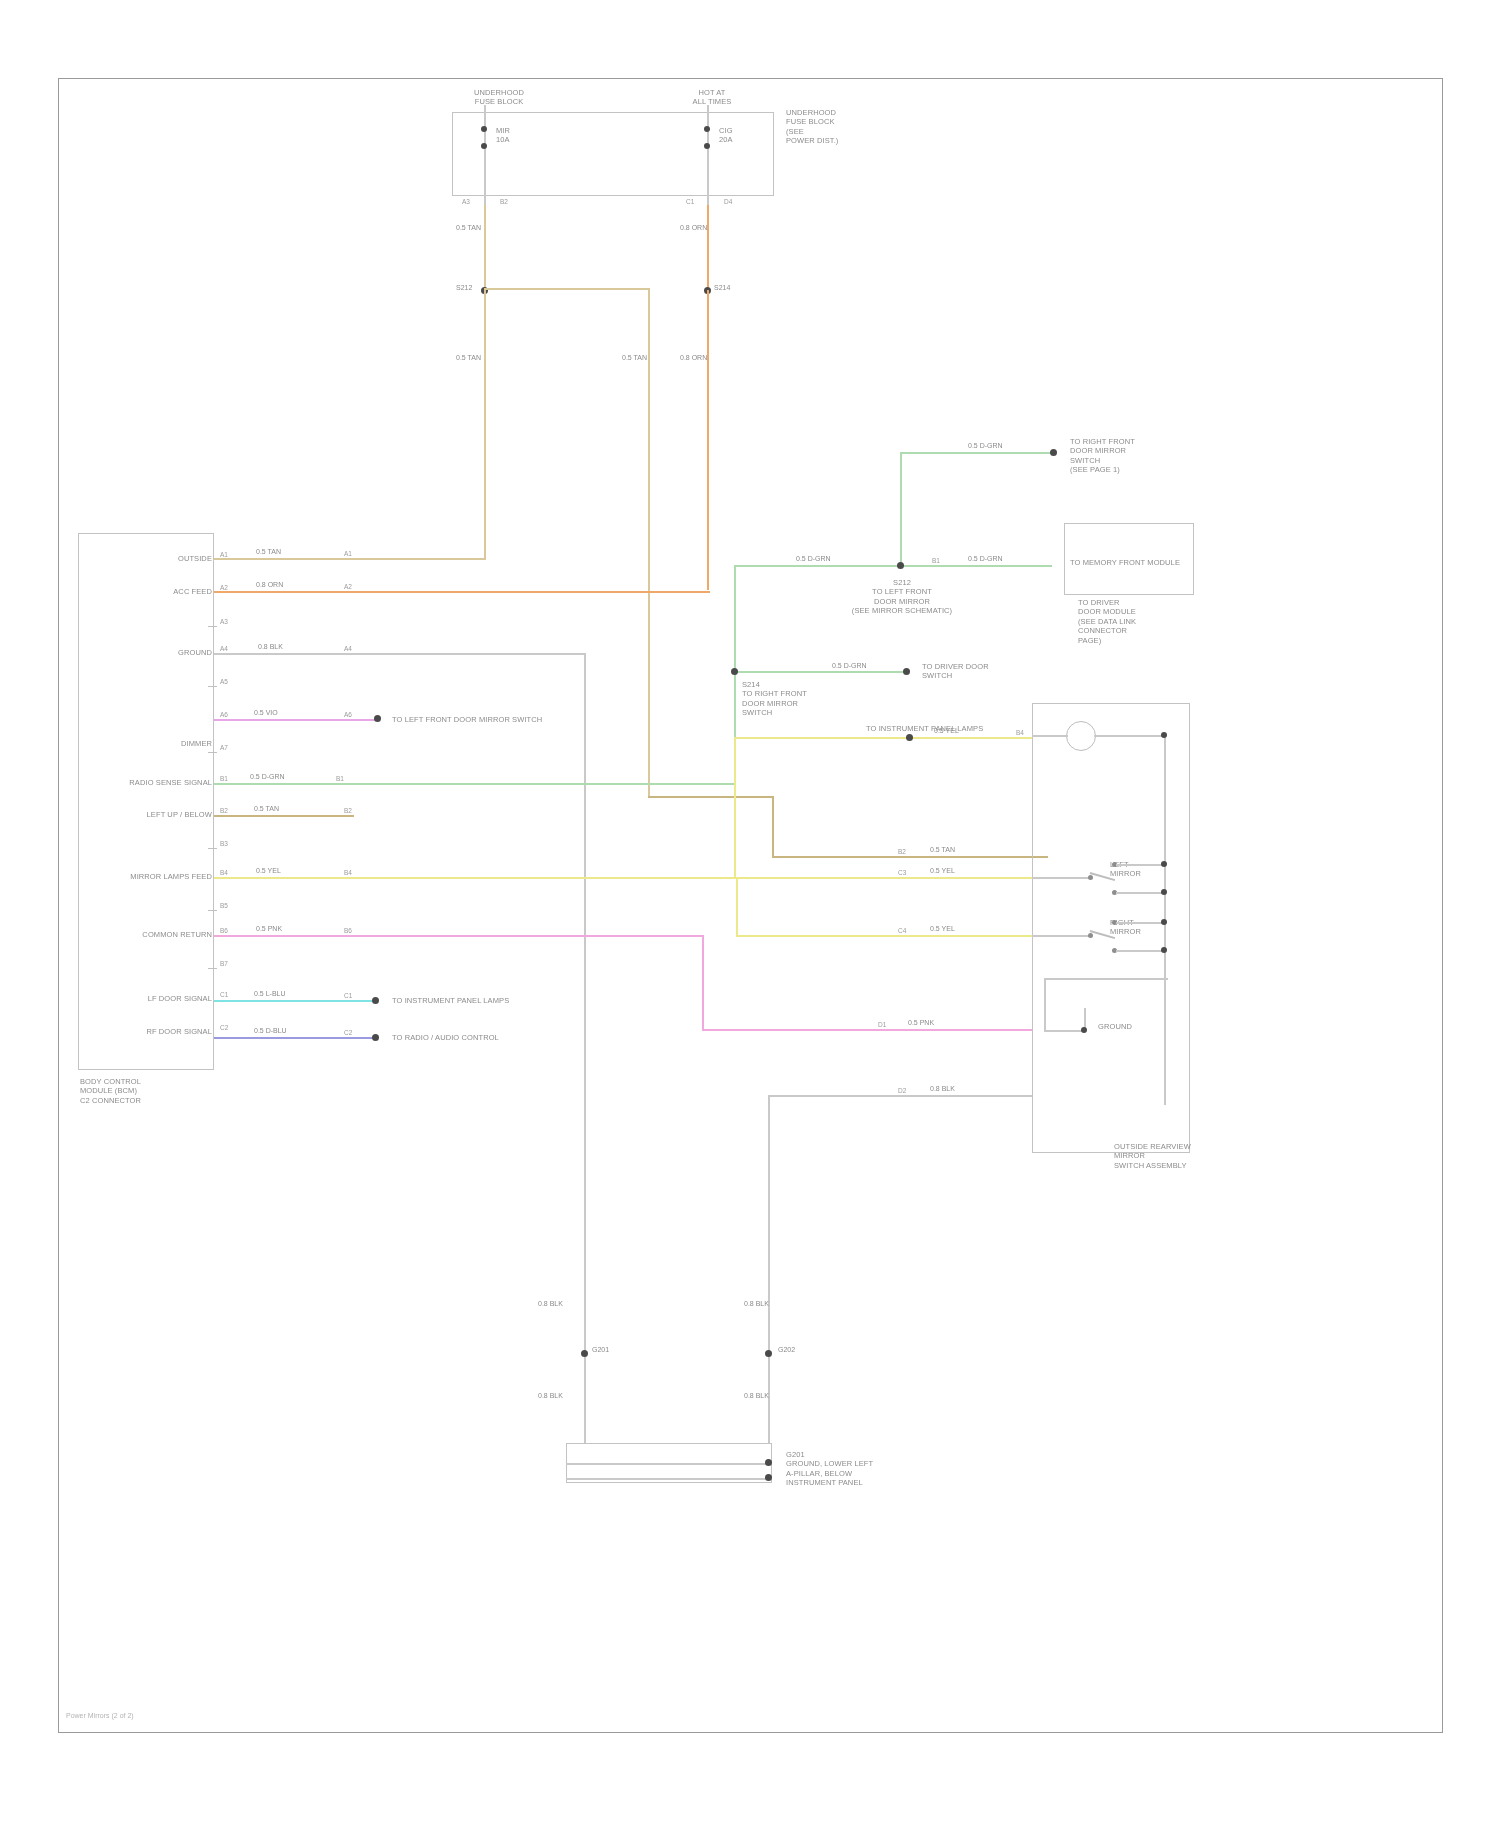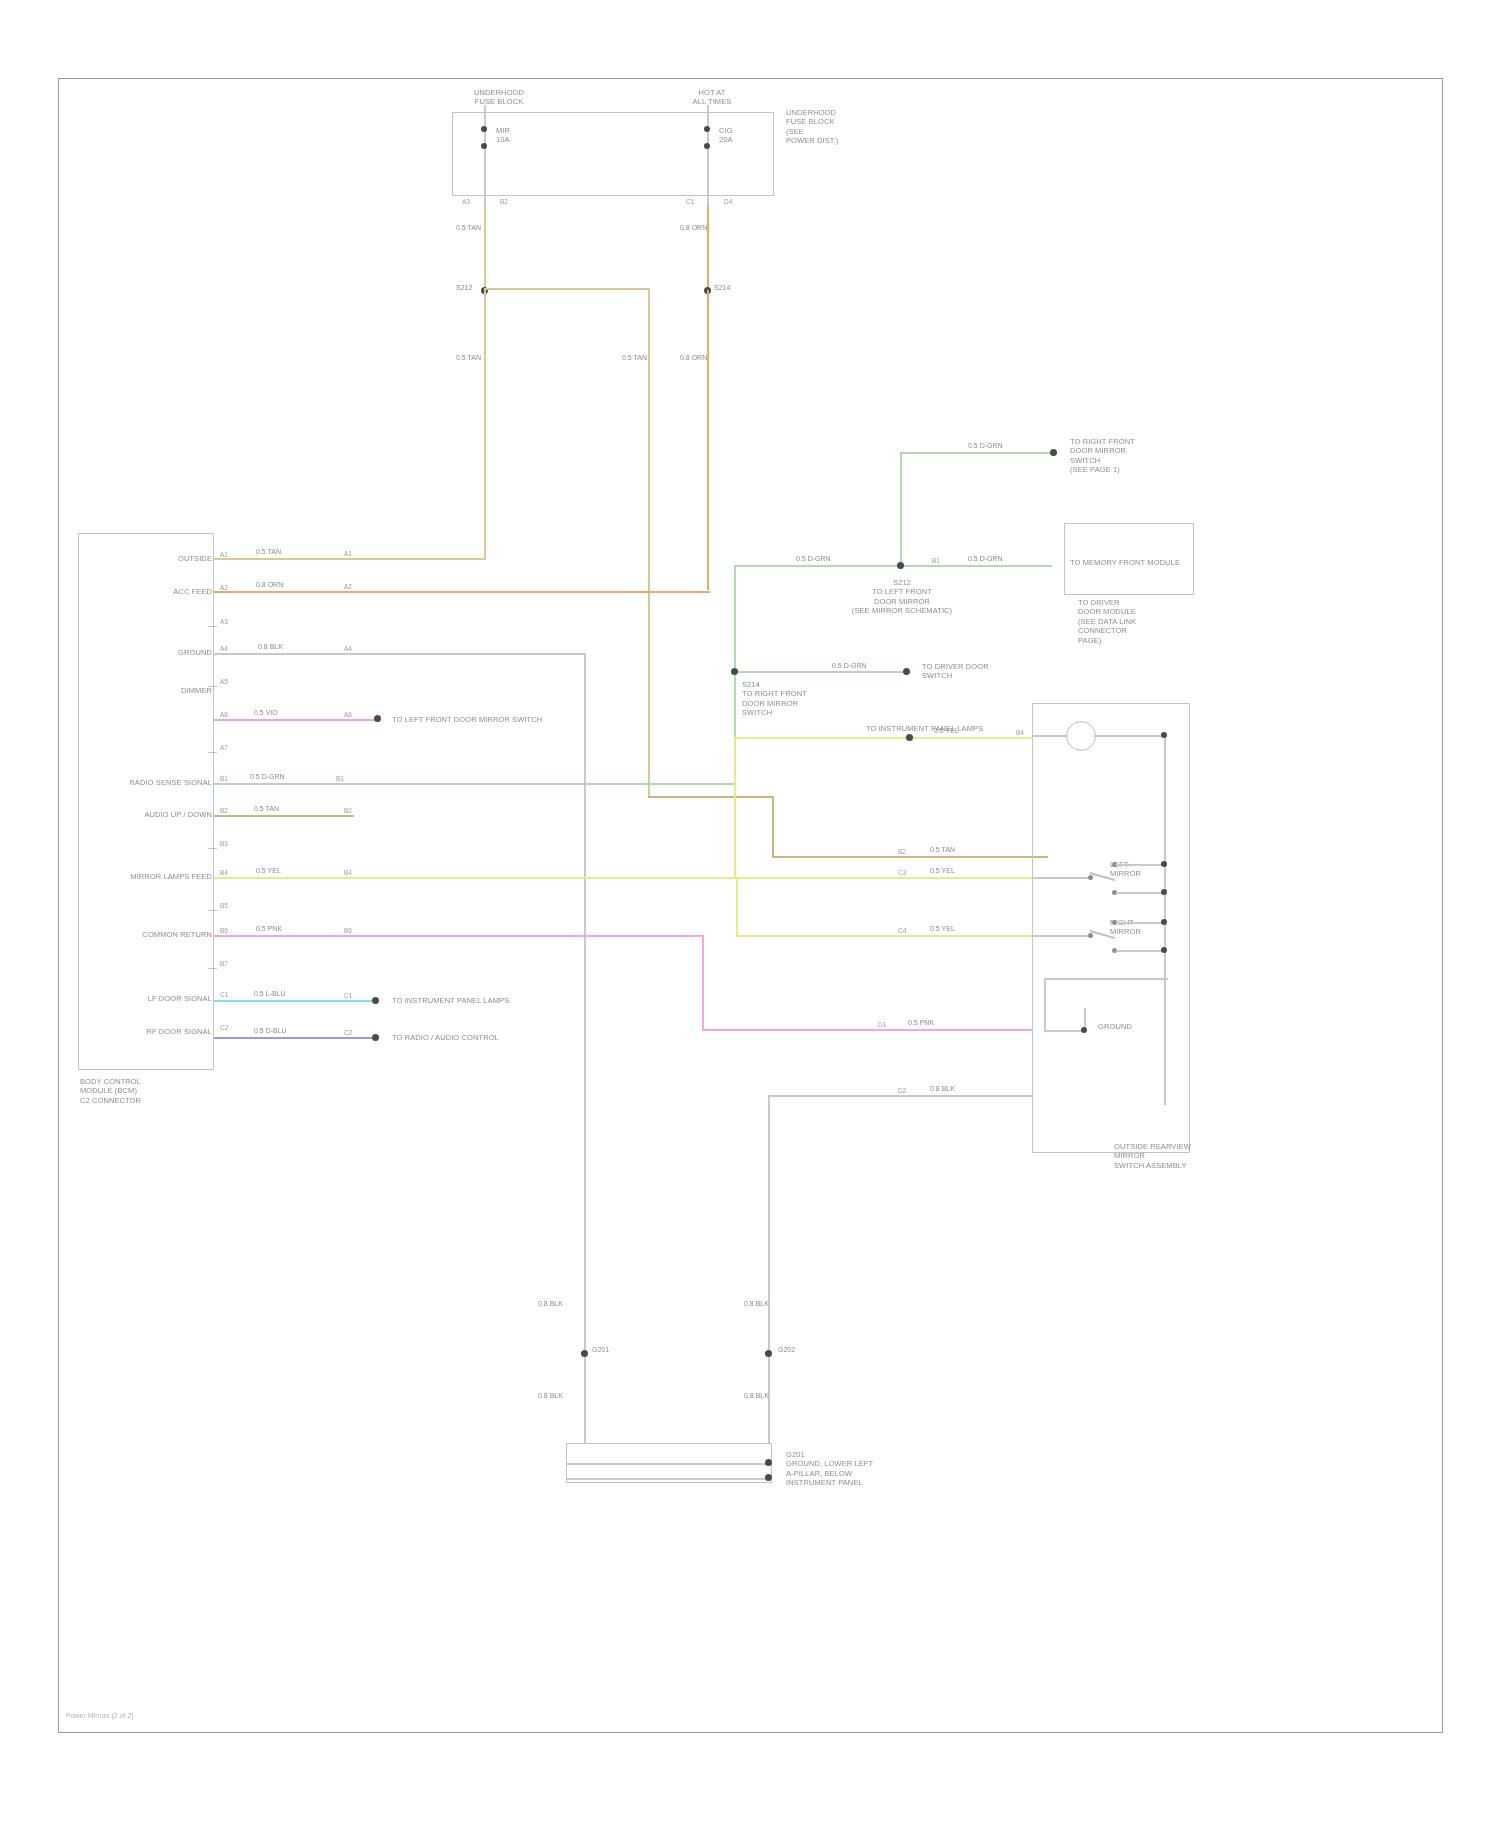--- a/index.html
+++ b/index.html
@@ -102,21 +102,21 @@
   <div class="lbl r" style="left:118px;top:648px;width:94px;">GROUND</div>
   <div class="pin" style="left:220px;top:645px;">A4</div>
   <div class="seg h" style="left:214px;top:653px;width:372px;background:#c9c9c9;"></div>
   <div class="wirelbl" style="left:258px;top:643px;">0.8 BLK</div>
   <div class="pin" style="left:344px;top:645px;">A4</div>
   <div class="seg v" style="left:584px;top:653px;height:790px;background:#c9c9c9;"></div>
 
   <div class="pin" style="left:220px;top:678px;">A5</div>
   <div class="conn-tick" style="left:208px;top:686px;"></div>
 
-  <div class="lbl r" style="left:118px;top:686px;width:94px;">DIMMER</div>
+  <div class="lbl r" style="left:118px;top:739px;width:94px;">DIMMER</div>
   <div class="pin" style="left:220px;top:711px;">A6</div>
   <div class="seg h" style="left:214px;top:719px;width:164px;background:#e7a6e7;"></div>
   <div class="wirelbl" style="left:254px;top:709px;">0.5 VIO</div>
   <div class="pin" style="left:344px;top:711px;">A6</div>
   <div class="dot" style="left:374px;top:715px;"></div>
   <div class="lbl" style="left:392px;top:715px;width:200px;">TO LEFT FRONT DOOR MIRROR SWITCH</div>
 
   <div class="pin" style="left:220px;top:744px;">A7</div>
   <div class="conn-tick" style="left:208px;top:752px;"></div>
 
@@ -160,21 +160,21 @@
 
   <div class="box" style="left:1064px;top:523px;width:130px;height:72px;"></div>
   <div class="lbl" style="left:1070px;top:558px;width:120px;">TO MEMORY FRONT MODULE</div>
   <div class="lbl" style="left:1078px;top:598px;width:110px;">TO DRIVER
 DOOR MODULE
 (SEE DATA LINK
 CONNECTOR
 PAGE)</div>
   <div class="wirelbl" style="left:968px;top:555px;">0.5 D-GRN</div>
 
-  <div class="lbl r" style="left:110px;top:810px;width:102px;">AUDIO UP / DOWN</div>
+  <div class="lbl r" style="left:110px;top:810px;width:102px;">LEFT UP / BELOW</div>
   <div class="pin" style="left:220px;top:807px;">B2</div>
   <div class="seg h" style="left:214px;top:815px;width:140px;background:#c9b580;"></div>
   <div class="wirelbl" style="left:254px;top:805px;">0.5 TAN</div>
   <div class="pin" style="left:344px;top:807px;">B2</div>
 
   <div class="seg h" style="left:648px;top:796px;width:126px;background:#c9b580;"></div>
   <div class="seg v" style="left:772px;top:796px;height:62px;background:#c9b580;"></div>
   <div class="seg h" style="left:772px;top:856px;width:276px;background:#c9b580;"></div>
   <div class="wirelbl" style="left:930px;top:846px;">0.5 TAN</div>
   <div class="pin" style="left:898px;top:848px;">B2</div>

